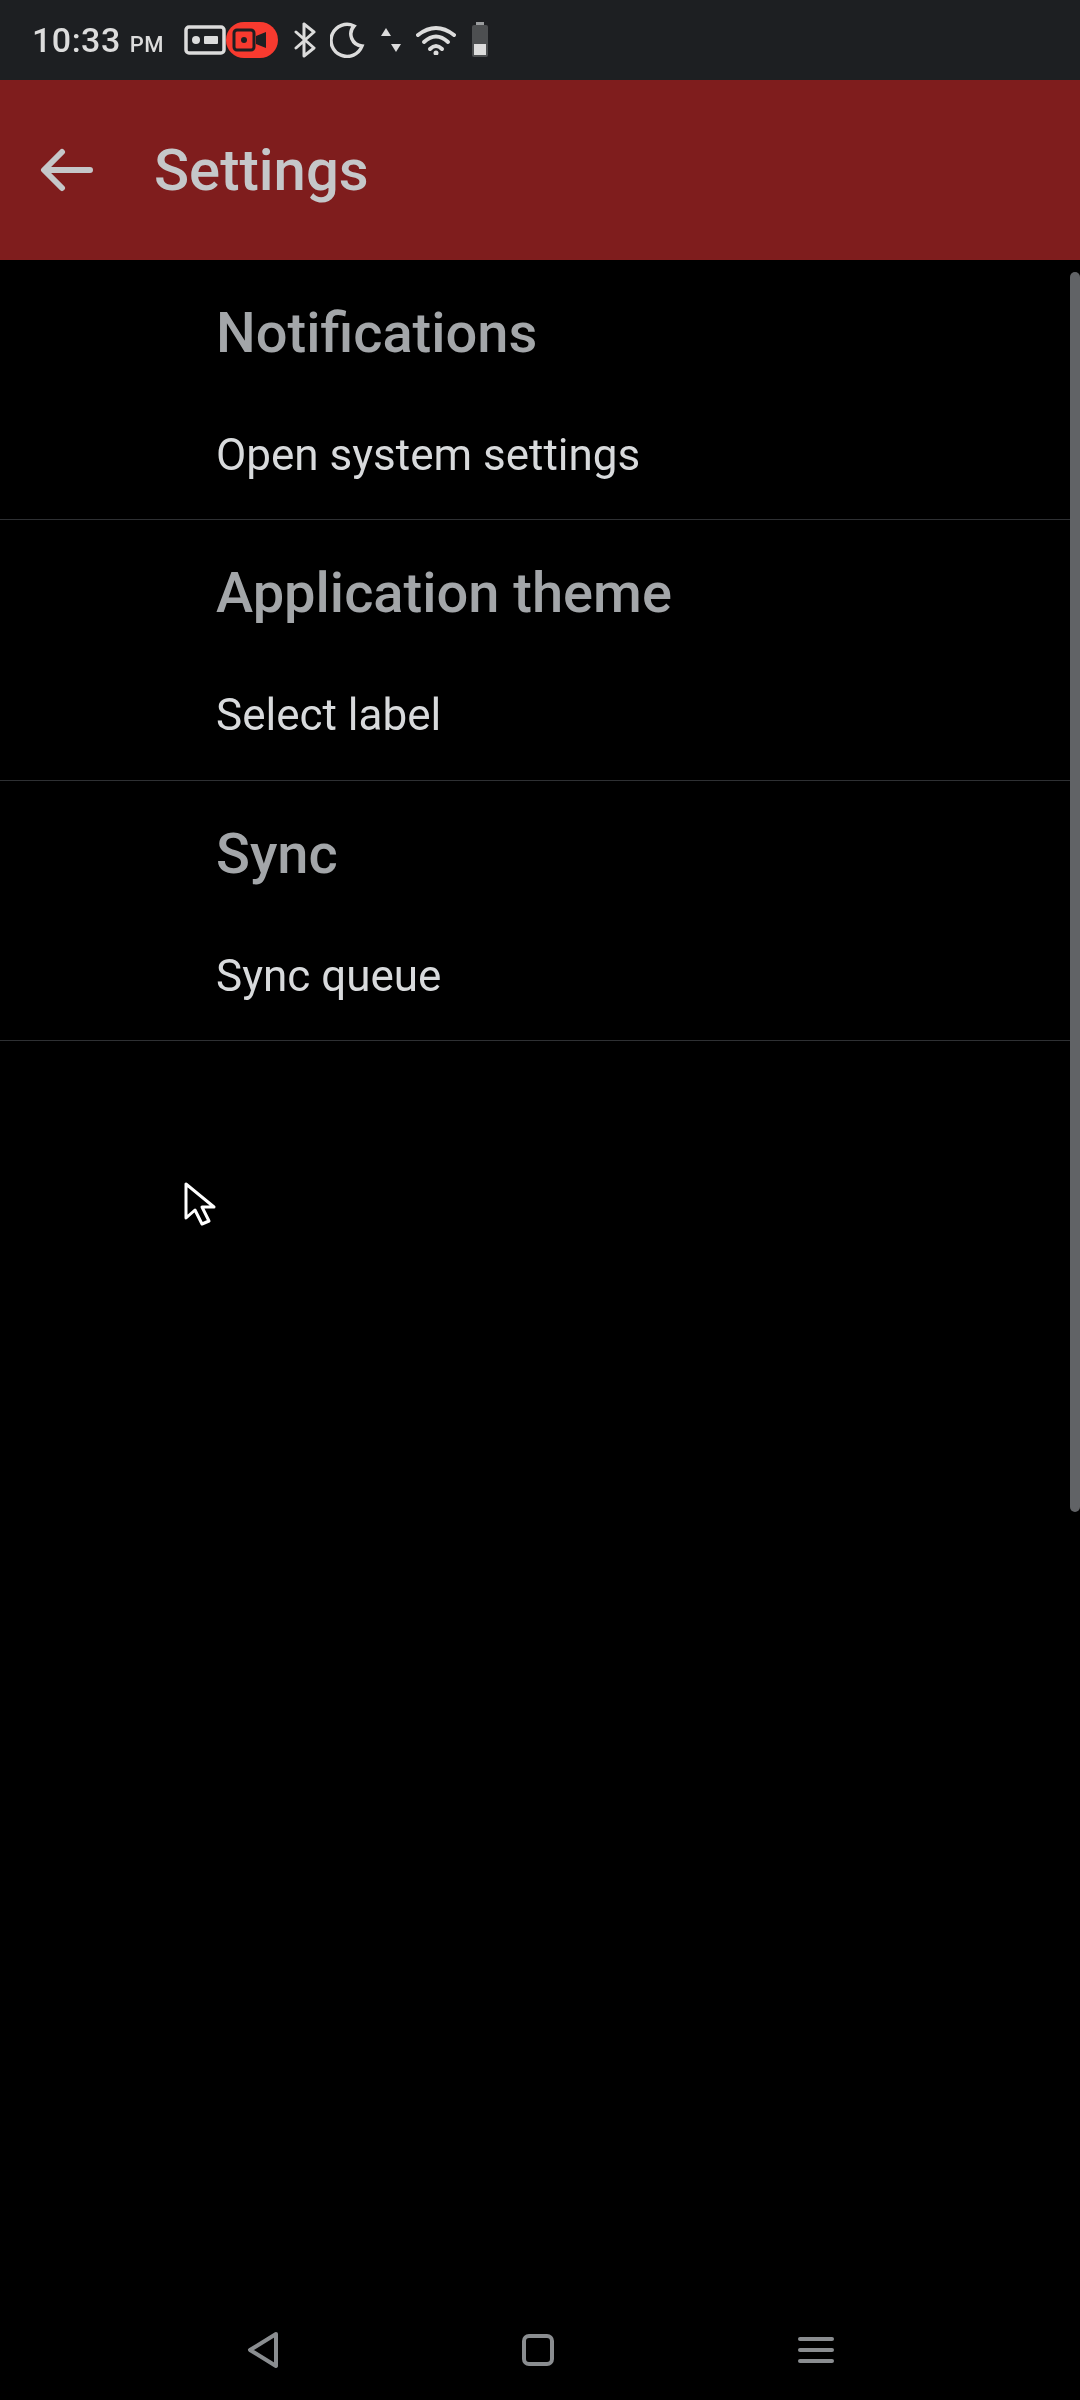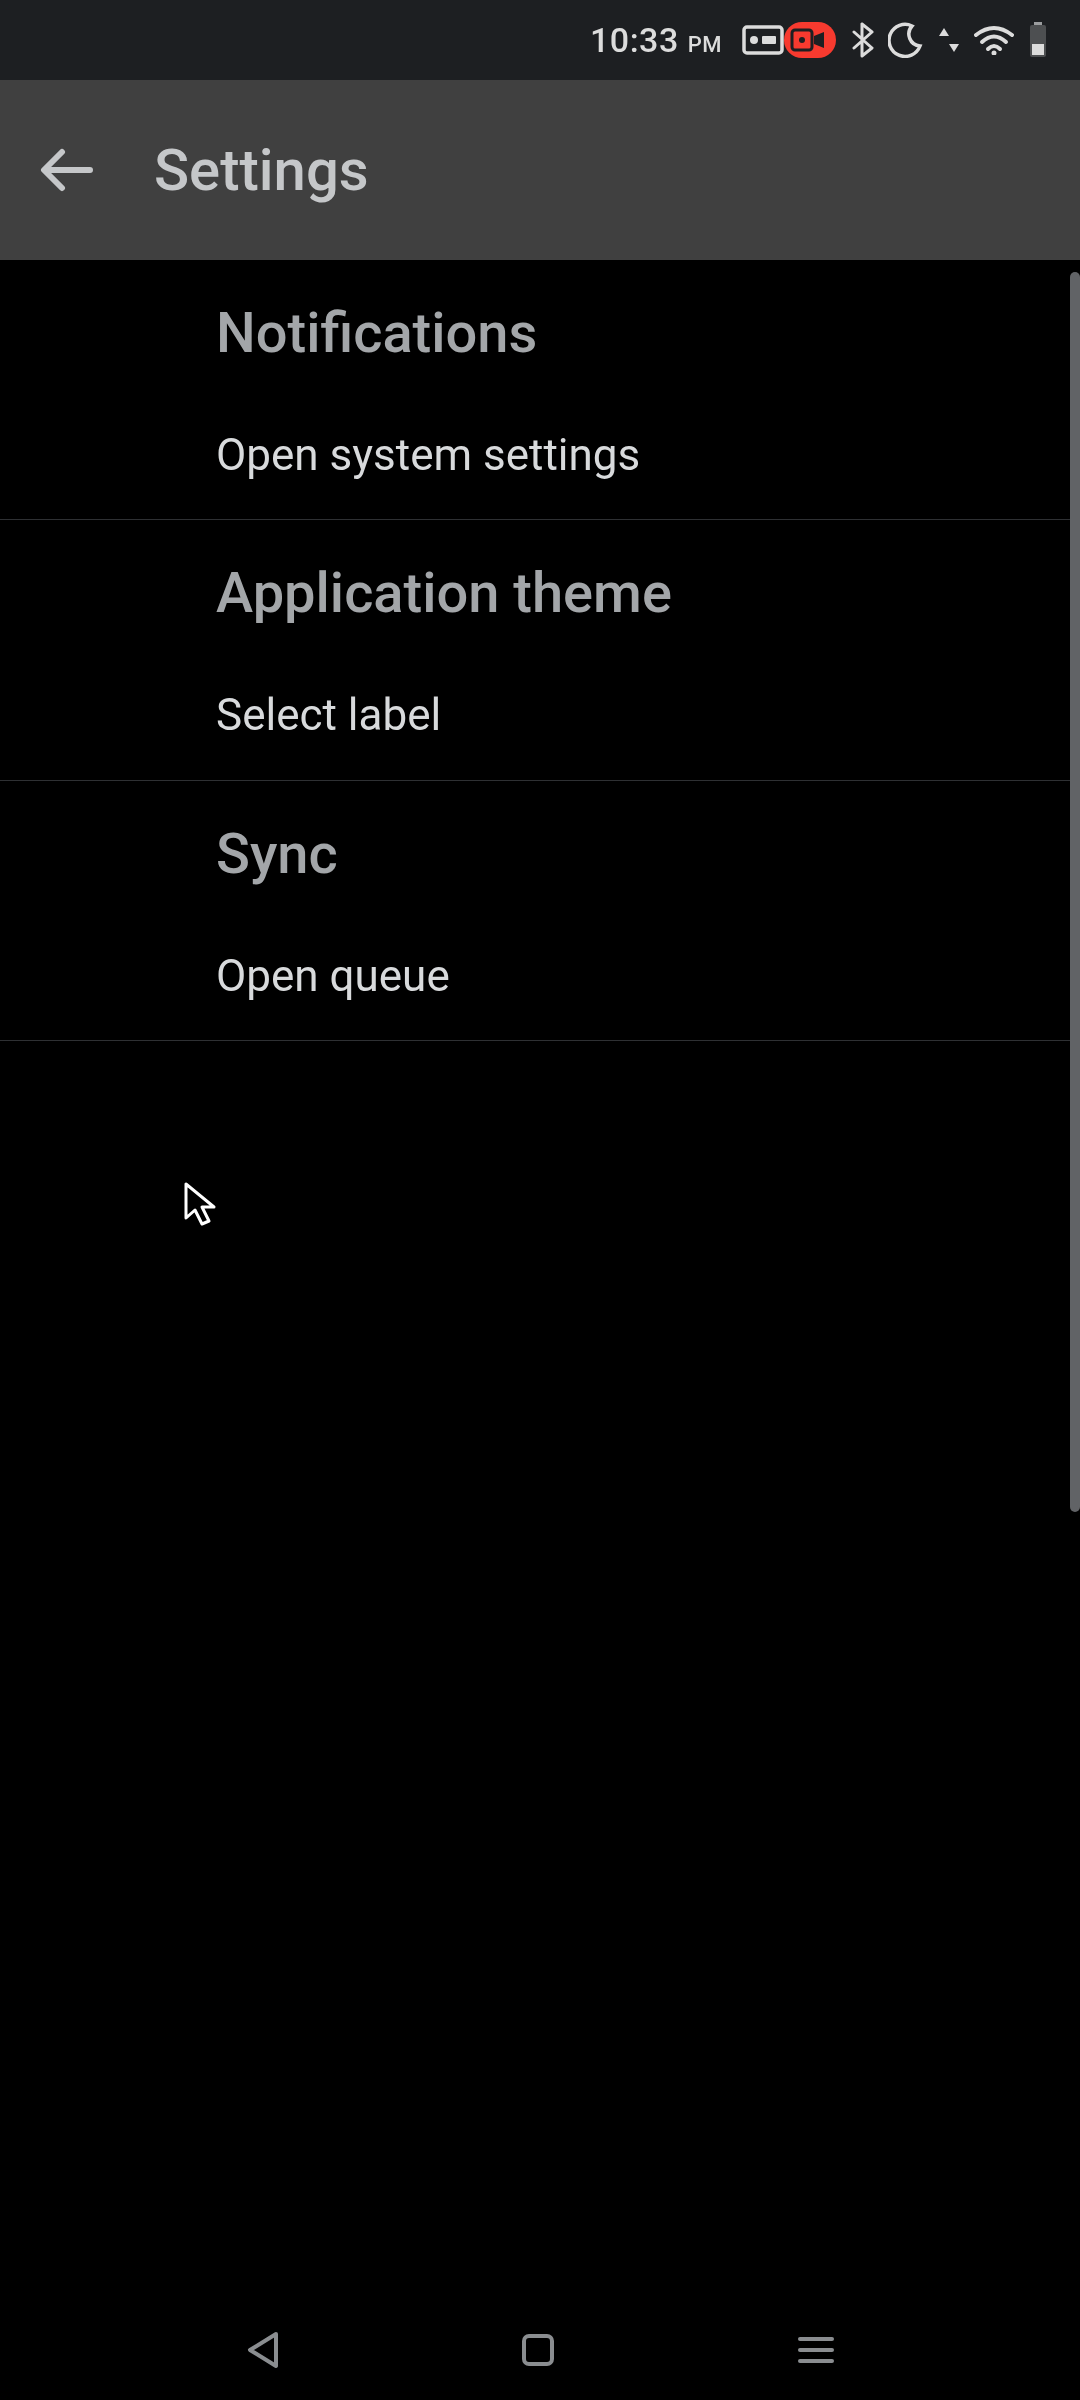--- a/index.html
+++ b/index.html
@@ -16,21 +16,21 @@
       position: relative;
       overflow: hidden;
     }
 
     
     .status-bar {
       width: 100%;
       height: 80px;
       display: flex;
       align-items: center;
-      justify-content: flex-end;
+      justify-content: flex-start;
       padding: 0 32px;
       color: #ffffff;
       background: #1d1f22;
     }
 
     .status-left {
       display: flex;
       align-items: center;
       gap: 20px;
     }
@@ -60,21 +60,21 @@
     }
 
     
     .app-bar {
       width: 100%;
       height: 180px;
       display: flex;
       align-items: center;
       padding: 0 40px;
       gap: 60px;
-      background: #404040;
+      background: #7f1d1d;
     }
 
     .app-title {
       font-size: 58px;
       font-weight: 500;
       color: #c5c7c9;
     }
 
     
     .content {
@@ -245,21 +245,21 @@
     <div class="section-header">Application theme</div>
     <div class="item">
       <div class="item-label">Select label</div>
     </div>
   </div>
 
 
   <div class="section">
     <div class="section-header">Sync</div>
     <div class="item">
-      <div class="item-label">Open queue</div>
+      <div class="item-label">Sync queue</div>
     </div>
   </div>
 
 
 </div>
 
 <div class="scroll-indicator"></div>
 
 <div class="cursor">
   <svg width="38" height="48" viewBox="0 0 38 48">

